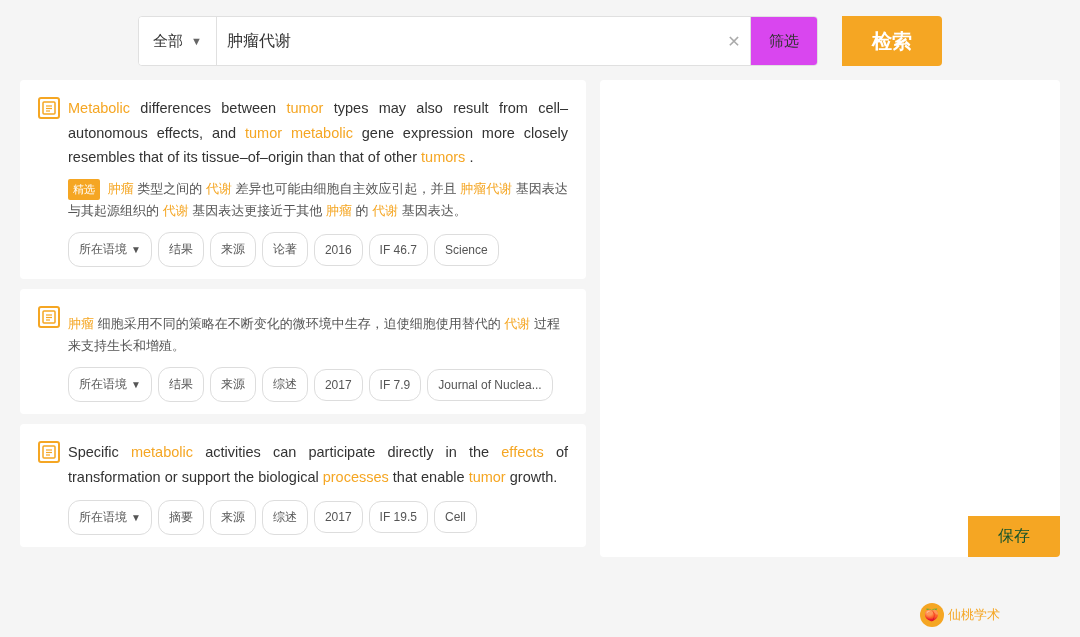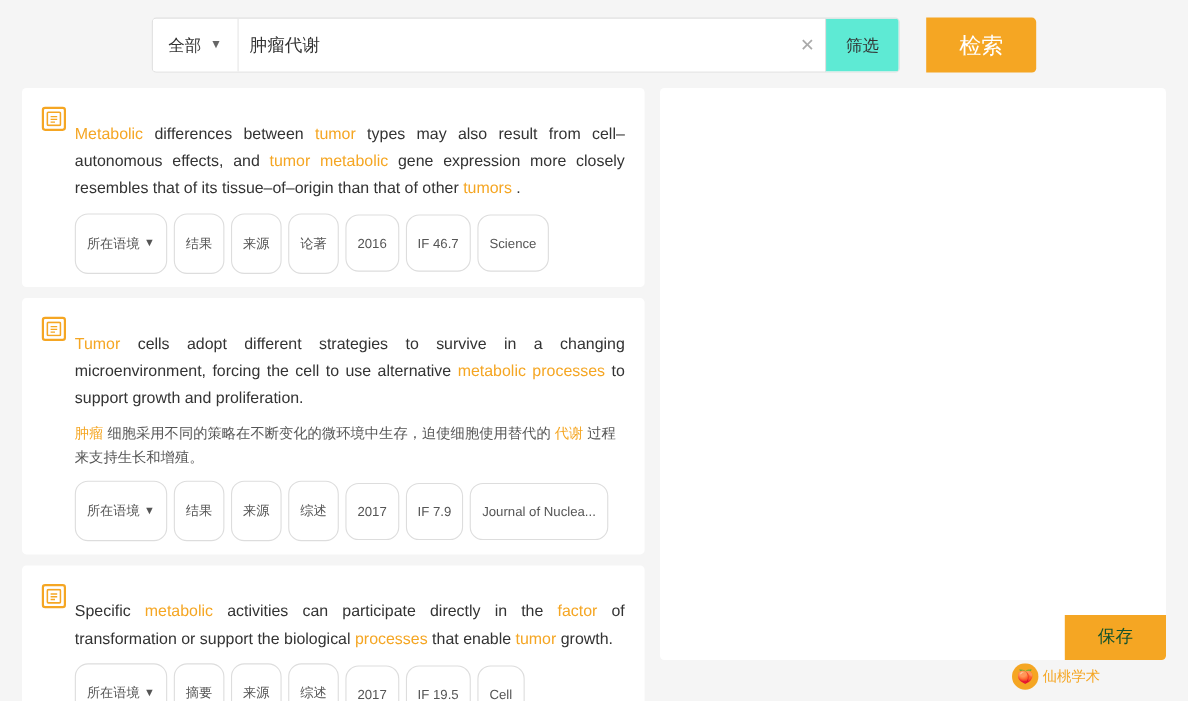--- a/index.html
+++ b/index.html
@@ -73,34 +73,34 @@
 
     .search-filter-btn {
       display: flex;
       align-items: center;
       padding: 0 18px;
       height: 100%;
       border-left: 1.5px solid #e0e0e0;
       cursor: pointer;
       font-size: 15px;
       color: #333;
-      background: #5eead4;
+      background: #d946ef;
     }
 
     .search-go-btn {
       width: 100px;
       height: 50px;
       background: #f5a623;
       color: #fff;
       border: none;
       font-size: 20px;
       cursor: pointer;
       margin-left: 0;
       border-radius: 0 4px 4px 0;
-      font-weight: normal;
+      font-weight: bold;
     }
 
     .main-content {
       display: flex;
       padding: 0 20px;
       gap: 14px;
     }
 
     .results-panel {
       flex: 1;
@@ -166,21 +166,21 @@
       display: flex;
       align-items: center;
       flex-wrap: wrap;
       gap: 6px;
       margin-top: 10px;
     }
 
     .badge {
       display: inline-flex;
       align-items: center;
-      padding: 18px 10px;
+      padding: 8px 10px;
       border: 1px solid #ddd;
       border-radius: 12px;
       font-size: 12px;
       color: #555;
       background: #fff;
       cursor: pointer;
     }
 
     .badge.context {
       display: inline-flex;
@@ -276,21 +276,20 @@
       margin-right: 4px;
       vertical-align: middle;
     }
 
     .inline-highlight {
       color: #f5a623;
     }
 
     .result-text-block {
       flex: 1;
-      margin-top: 14px;
     }
   </style>
 </head>
 <body>
 
 <div class="top-search-bar">
   <div class="search-container">
     <div class="search-type-select">
       <span>全部</span>
       <span class="chevron">▼</span>
@@ -326,20 +325,35 @@
             <span> differences between </span>
             <span class="highlight-orange">tumor</span>
             <span> types may also result from cell–autonomous effects, and </span>
             <span class="highlight-orange">tumor</span>
             <span> </span>
             <span class="highlight-orange">metabolic</span>
             <span> gene expression more closely resembles that of its tissue–of–origin than that of other </span>
             <span class="highlight-link">tumors</span>
             <span>.</span>
           </div>
+          <div class="chinese-text">
+            <span class="精选-badge">精选</span>
+            <span class="inline-highlight">肿瘤</span>
+            <span>类型之间的</span>
+            <span class="inline-highlight">代谢</span>
+            <span>差异也可能由细胞自主效应引起，并且</span>
+            <span class="inline-highlight">肿瘤代谢</span>
+            <span>基因表达与其起源组织的</span>
+            <span class="inline-highlight">代谢</span>
+            <span>基因表达更接近于其他</span>
+            <span class="inline-highlight">肿瘤</span>
+            <span>的</span>
+            <span class="inline-highlight">代谢</span>
+            <span>基因表达。</span>
+          </div>
           <div class="badge-row">
             <span class="badge context">所在语境 <span class="dropdown-arrow">▼</span></span>
             <span class="badge">结果</span>
             <span class="badge">来源</span>
             <span class="badge">论著</span>
             <span class="badge">2016</span>
             <span class="badge">IF 46.7</span>
             <span class="badge">Science</span>
           </div>
         </div>
@@ -350,26 +364,20 @@
       <div class="result-item-header">
         <div class="item-icon">
           <svg viewBox="0 0 14 14" fill="none" xmlns="http://www.w3.org/2000/svg">
             <rect x="1" y="1" width="12" height="12" rx="1" stroke="#f5a623" stroke-width="1.5" fill="none"></rect>
             <line x1="4" y1="5" x2="10" y2="5" stroke="#f5a623" stroke-width="1.2"></line>
             <line x1="4" y1="7.5" x2="10" y2="7.5" stroke="#f5a623" stroke-width="1.2"></line>
             <line x1="4" y1="10" x2="8" y2="10" stroke="#f5a623" stroke-width="1.2"></line>
           </svg>
         </div>
         <div class="result-text-block">
-          <div class="english-text">
-            <span class="highlight-orange">Tumor</span>
-            <span> cells adopt different strategies to survive in a changing microenvironment, forcing the cell to use alternative </span>
-            <span class="highlight-link">metabolic processes</span>
-            <span> to support growth and proliferation.</span>
-          </div>
           <div class="chinese-text">
             <span class="inline-highlight">肿瘤</span>
             <span>细胞采用不同的策略在不断变化的微环境中生存，迫使细胞使用替代的</span>
             <span class="inline-highlight">代谢</span>
             <span>过程来支持生长和增殖。</span>
           </div>
           <div class="badge-row">
             <span class="badge context">所在语境 <span class="dropdown-arrow">▼</span></span>
             <span class="badge">结果</span>
             <span class="badge">来源</span>
@@ -390,21 +398,21 @@
             <line x1="4" y1="5" x2="10" y2="5" stroke="#f5a623" stroke-width="1.2"></line>
             <line x1="4" y1="7.5" x2="10" y2="7.5" stroke="#f5a623" stroke-width="1.2"></line>
             <line x1="4" y1="10" x2="8" y2="10" stroke="#f5a623" stroke-width="1.2"></line>
           </svg>
         </div>
         <div class="result-text-block">
           <div class="english-text">
             <span>Specific </span>
             <span class="highlight-orange">metabolic</span>
             <span> activities can participate directly in the </span>
-            <span class="highlight-link">factor</span>
+            <span class="highlight-link">effects</span>
             <span> of transformation or support the biological </span>
             <span class="highlight-link">processes</span>
             <span> that enable </span>
             <span class="highlight-orange">tumor</span>
             <span> growth.</span>
           </div>
           <div class="badge-row">
             <span class="badge context">所在语境 <span class="dropdown-arrow">▼</span></span>
             <span class="badge">摘要</span>
             <span class="badge">来源</span>

